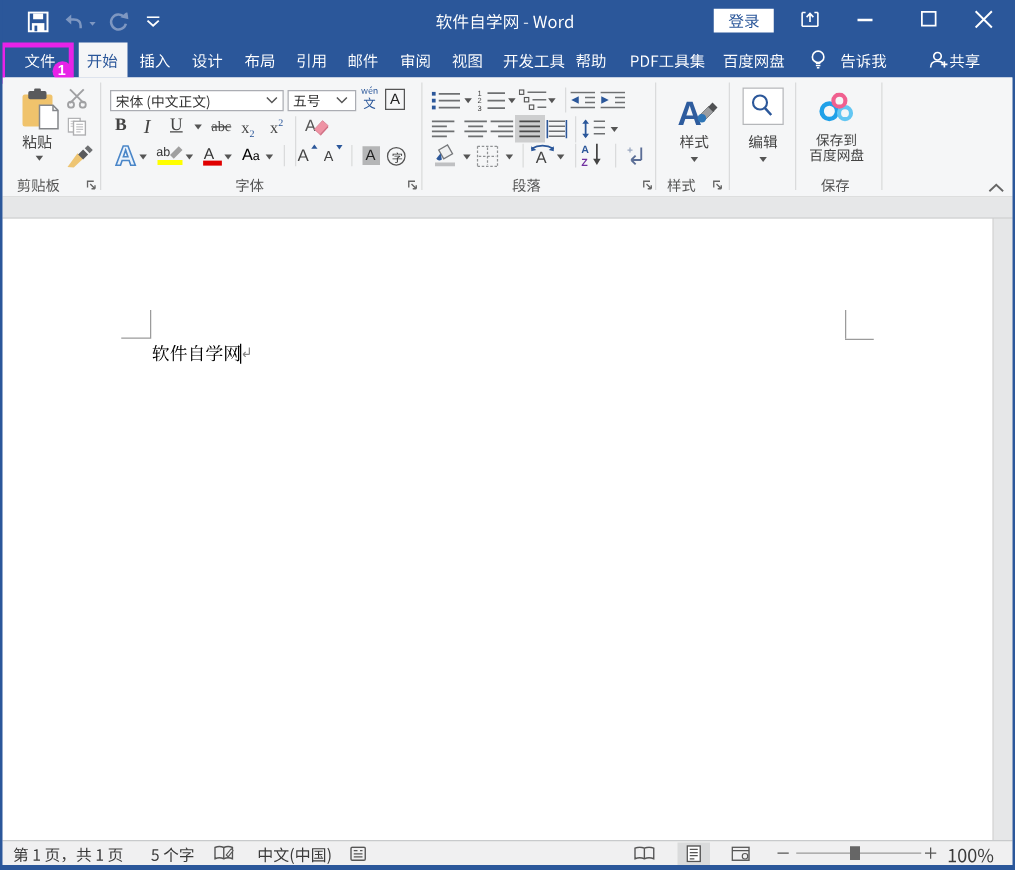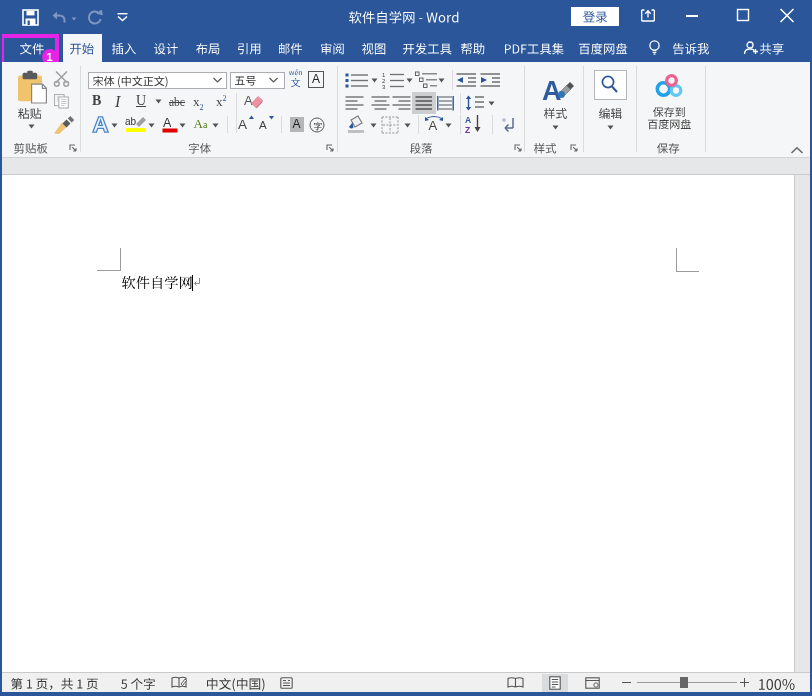--- a/index.html
+++ b/index.html
@@ -298,21 +298,21 @@
       <svg width="17" height="18" viewBox="0 0 17 18">
         <text x="1" y="12" font-size="12.5" fill="#333" font-family="Liberation Sans">A</text>
         <rect x="0.5" y="13.5" width="15" height="4" fill="#e00000"></rect>
       </svg>
     </div>
 <div style="position:absolute;left:179px;top:123px;width:7px;height:5px;">
       <svg width="7" height="5" viewBox="0 0 7 5">
         <path d="M0.5 0.5 L6.5 0.5 L3.5 4.5 Z" fill="#555"></path>
       </svg>
     </div>
-<div style="position:absolute;left:193.5px;top:116px;width:24px;height:16px;font-size:13px;color:#4d7c0f;font-family:Liberation Serif, serif">A<span style="font-size:10px">a</span></div>
+<div style="position:absolute;left:193.5px;top:116px;width:24px;height:16px;font-size:13px;color:#000000;font-family:Liberation Sans, sans-serif">A<span style="font-size:10px">a</span></div>
 <div style="position:absolute;left:212px;top:123px;width:7px;height:5px;">
       <svg width="7" height="5" viewBox="0 0 7 5">
         <path d="M0.5 0.5 L6.5 0.5 L3.5 4.5 Z" fill="#555"></path>
       </svg>
     </div>
 <div style="position:absolute;left:227px;top:116px;width:1px;height:17px;background:#dadbdc"></div>
 <div style="position:absolute;left:238px;top:114px;width:17px;height:18px;">
       <svg width="17" height="18" viewBox="0 0 17 18">
         <text x="0" y="15" font-size="13.5" fill="#444" font-family="Liberation Sans">A</text>
         <path d="M11 5 L16 5 L13.5 1.5 Z" fill="#2b579a"></path>

